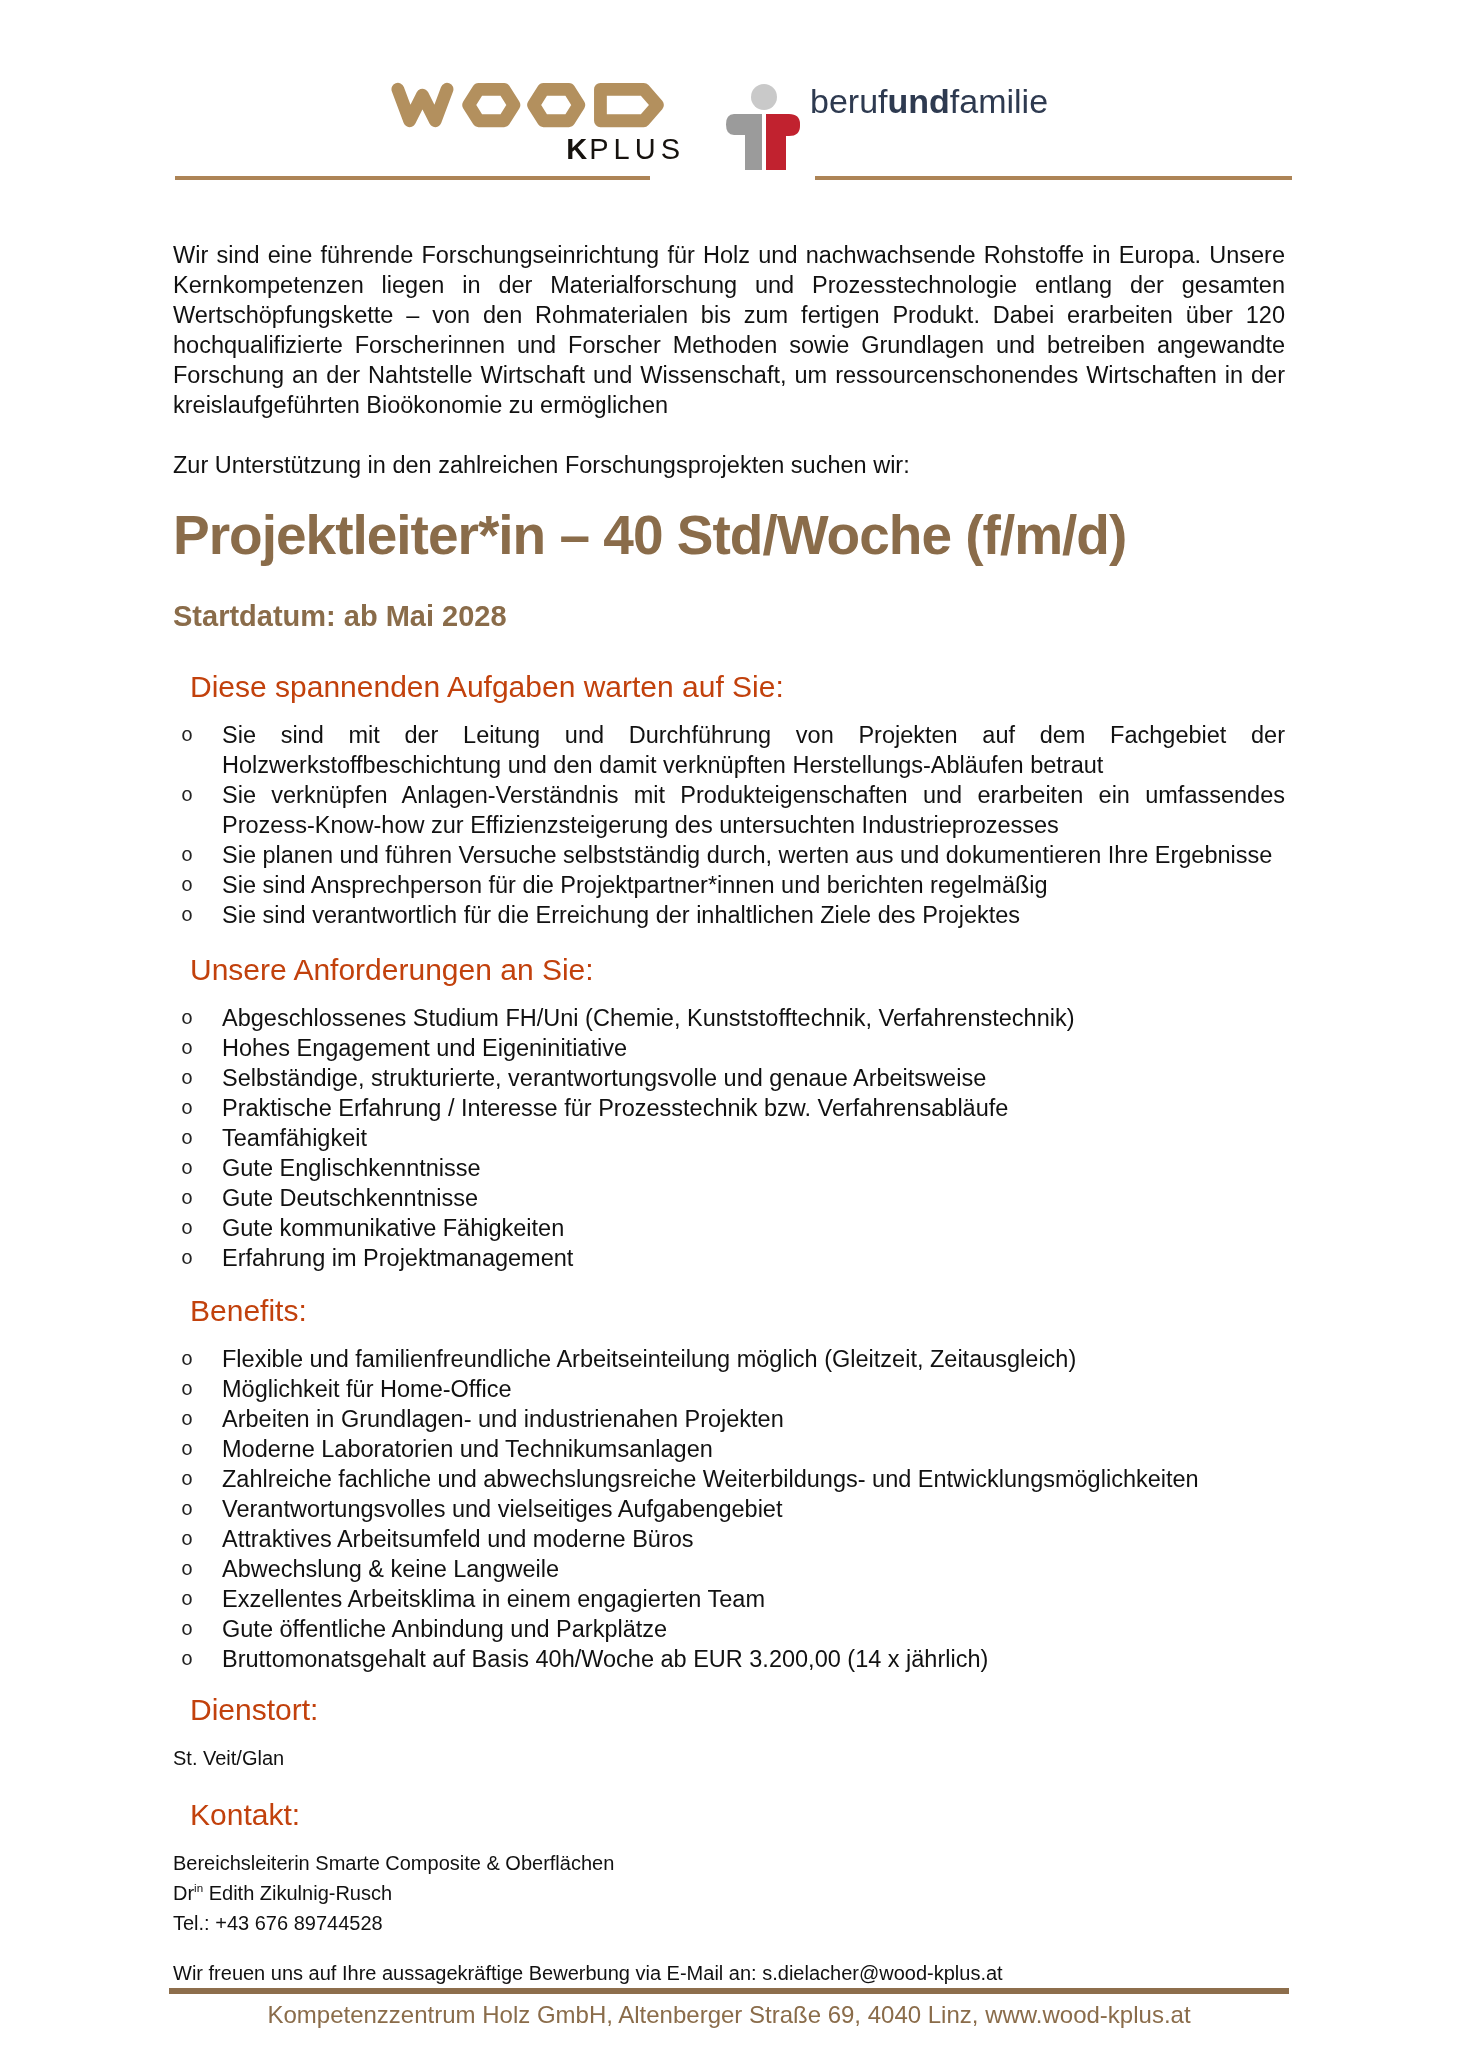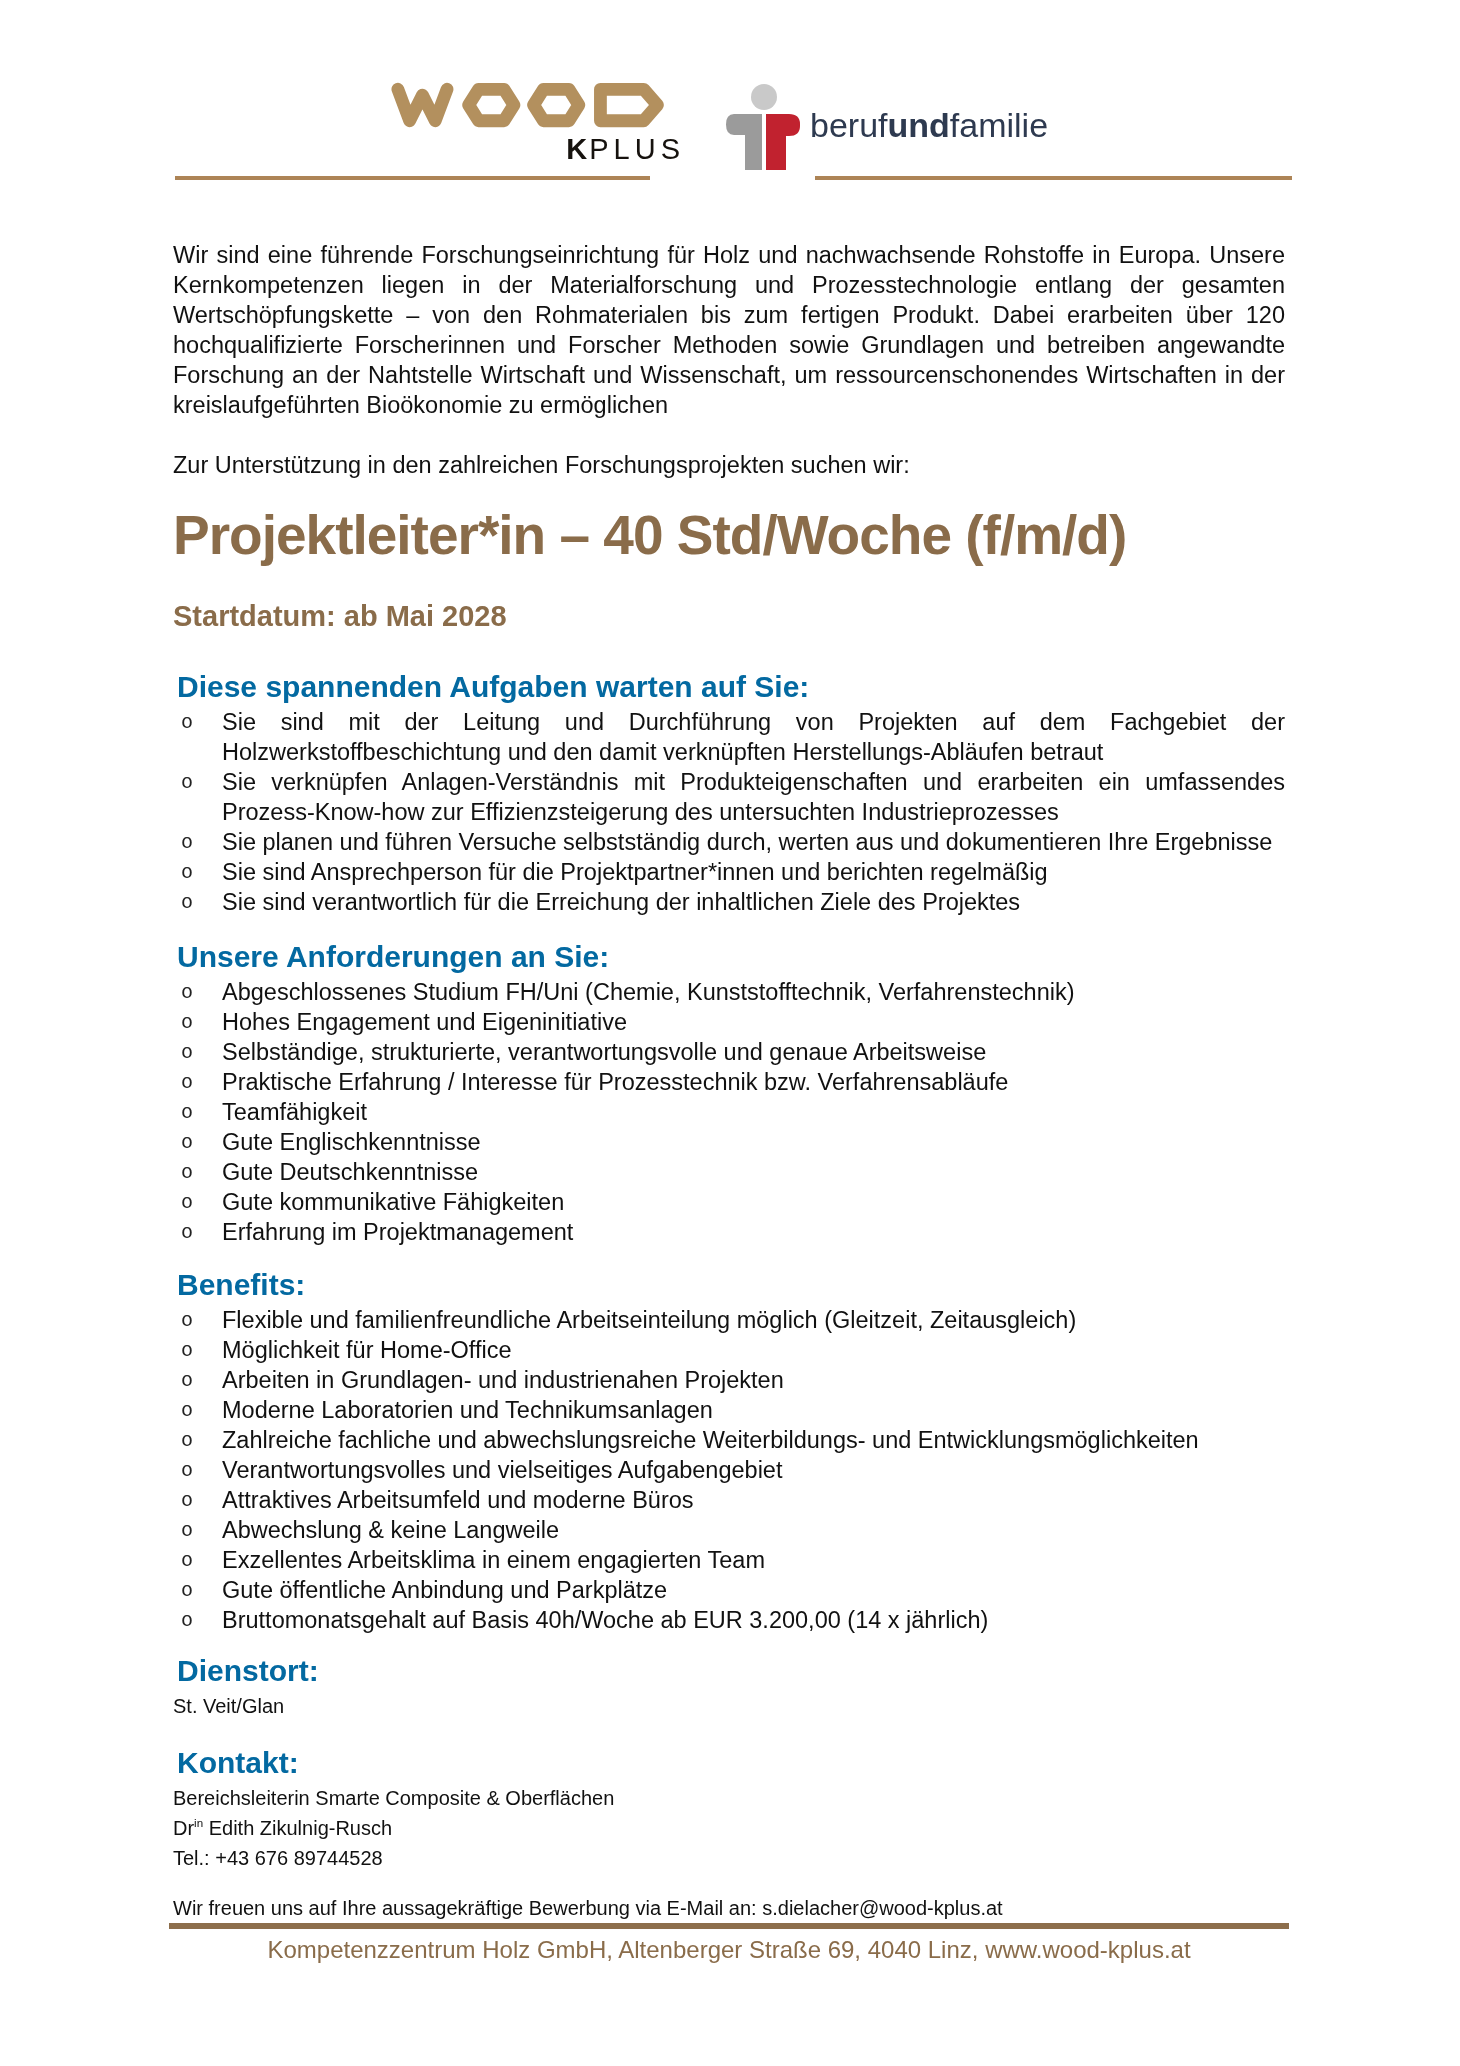--- a/index.html
+++ b/index.html
@@ -6,36 +6,36 @@
   body{width:1460px;height:2066px;font-family:"Liberation Sans",sans-serif;color:#111;}
   .page{position:relative;width:1460px;height:2066px;overflow:hidden;background:#fff;}
   .content{position:absolute;left:173px;top:0;width:1112px;}
 
   
   .header{position:relative;height:180px;}
   .wood{position:absolute;left:217px;top:82px;width:295px;}
   .wood svg{display:block;width:295px;height:46px;}
   .kplus{margin-top:6px;text-align:right;font-size:29px;line-height:30px;color:#16120e;letter-spacing:5px;}
   .kplus .k{font-weight:700;letter-spacing:2px;}
-  .bff{position:absolute;left:551px;top:84px;display:flex;align-items:center;gap:8px;}
+  .bff{position:absolute;left:551px;top:84px;display:flex;align-items:flex-start;gap:8px;}
   .bff svg{display:block;width:78px;height:86px;}
   .bff-text{font-size:34px;line-height:34px;color:#2e3a50;padding-bottom:4px;white-space:nowrap;}
   .bff-text .bold{font-weight:700;}
   .rule-left,.rule-right{position:absolute;top:176px;height:4px;background:#ad8456;}
   .rule-left{left:2px;width:475px;}
   .rule-right{left:642px;width:477px;}
 
   
   p{margin:0;}
   .body-text{font-size:23.5px;line-height:30px;text-align:justify;}
   .m-intro{margin-top:60px;}
   .m-leadin{margin-top:30px;text-align:left;}
   .title{margin-top:26px;font-size:55px;line-height:58px;font-weight:700;letter-spacing:-1px;color:#8a6c4a;}
   .start{margin-top:8px;font-size:29px;line-height:30px;font-weight:700;color:#8a6c4a;}
-  .sec-h{margin:4px;font-size:30px;line-height:32px;font-weight:700;color:#0369a1;}
+  .sec-h{margin:17px;font-size:30px;line-height:32px;font-weight:400;color:#c2410c;}
   .m-h-tasks{margin-top:40px;}
   .m-h-req{margin-top:24px;}
   .m-h-ben{margin-top:22px;}
   .m-h-dienst{margin-top:20px;}
   .m-h-kontakt{margin-top:26px;}
 
   ul.list{margin:2px 0 0 0;padding:0;list-style:none;}
   ul.list li{position:relative;padding-left:49px;font-size:23.5px;line-height:30px;text-align:justify;min-height:30px;}
   ul.list .bullet{position:absolute;left:8px;top:1px;font-family:"Liberation Mono",monospace;font-size:20px;line-height:30px;color:#222;}
 

